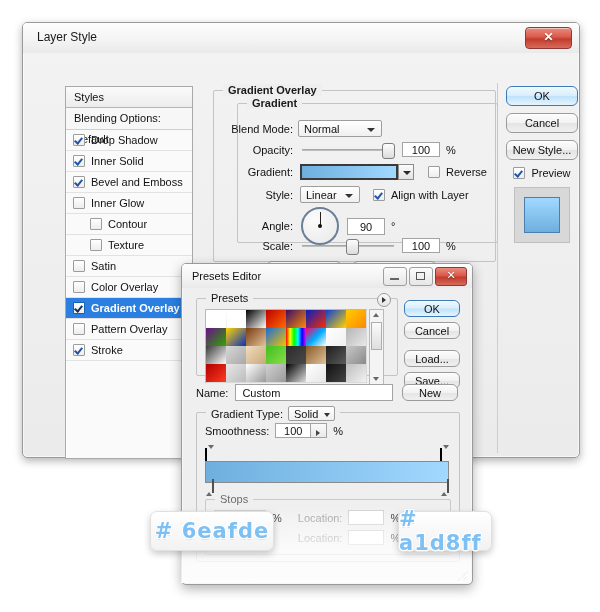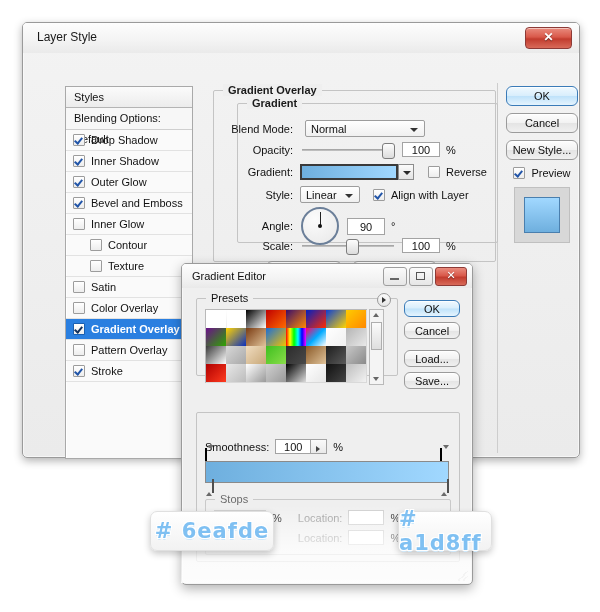--- a/index.html
+++ b/index.html
@@ -236,21 +236,21 @@
 
   .gtype-grp{position:absolute;left:14px;top:148px;width:262px;height:148px;border:1px solid #c4c4c4;border-radius:2px;}
   .gtype-lg{position:absolute;top:-7px;left:9px;background:#efefef;padding:0 5px;font-size:11px;display:flex;align-items:center;gap:5px;}
   .mini-sel{
     height:15px;border:1px solid #9d9d9d;border-radius:2px;
     background:linear-gradient(180deg,#fff,#f0f0f0);font-size:11px;line-height:15px;
     padding:0 16px 0 5px;position:relative;cursor:pointer;box-sizing:border-box;
   }
   .mini-sel .arw{position:absolute;right:4px;top:6px;width:0;height:0;border-left:3px solid transparent;border-right:3px solid transparent;border-top:4px solid #333;}
 
-  .smooth-row{position:absolute;left:8px;top:10px;display:flex;align-items:center;margin-top:16px;}
+  .smooth-row{position:absolute;left:8px;top:10px;display:flex;align-items:center;}
   .stepper{
     width:16px;height:15px;border:1px solid #a3a3a3;border-left:none;box-sizing:border-box;
     background:linear-gradient(180deg,#fafafa,#e9e9e9);position:relative;cursor:pointer;
   }
   .stepper:after{content:"";position:absolute;left:5px;top:6px;width:0;height:0;border-top:3px solid transparent;border-bottom:3px solid transparent;border-left:4px solid #444;}
 
   .gradstrip-wrap{position:absolute;left:8px;top:36px;width:244px;height:44px;}
   .gradstrip{
     position:absolute;left:0;top:12px;width:244px;height:22px;box-sizing:border-box;
     border:1px solid #8a8a8a;
@@ -313,25 +313,21 @@
   <div class="styles-panel">
     <div class="styles-head">Styles</div>
     <div class="styles-sub">Blending Options: Default</div>
     <div id="styles-rows">
         <div class="st-row">
           <span class="cb on"></span>
           <span>Drop Shadow</span>
         </div>
         <div class="st-row">
           <span class="cb on"></span>
-          <span>Inner Shadow</span>
-        </div>
-        <div class="st-row">
-          <span class="cb on"></span>
-          <span>Outer Glow</span>
+          <span>Inner Solid</span>
         </div>
         <div class="st-row">
           <span class="cb on"></span>
           <span>Bevel and Emboss</span>
         </div>
         <div class="st-row">
           <span class="cb"></span>
           <span>Inner Glow</span>
         </div>
         <div class="st-row indent">
@@ -372,21 +368,21 @@
     <div class="group g-outer">
       <span class="lg">Gradient Overlay</span>
     </div>
 
     <div class="group g-inner">
       <span class="lg">Gradient</span>
     </div>
 
     <div class="frow" style="left:18px;top:37px;">
       <span class="lbl" style="width:62px;">Blend Mode:</span>
-      <span class="select" style="width:120px;margin-left:12px;">
+      <span class="select" style="width:84px;margin-left:5px;">
         <span>Normal</span>
         <i class="arw"></i>
       </span>
     </div>
 
     <div class="frow" style="left:18px;top:59px;">
       <span class="lbl" style="width:62px;">Opacity:</span>
       <span class="slider" style="width:92px;margin-left:9px;">
         <i class="track"></i>
         <i class="knob" style="left:80px;"></i>
@@ -449,21 +445,21 @@
     </div>
     <div class="prev-thumb">
       <span class="sq"></span>
     </div>
   </div>
 </div>
 
 <div class="win-grad">
 
   <div class="ge-title">
-    <div class="tt">Gradient Editor</div>
+    <div class="tt">Presets Editor</div>
     <div class="wbtns">
       <span class="wb min"></span>
       <span class="wb max"></span>
       <span class="wb cls">
         <span>✕</span>
       </span>
     </div>
   </div>
 
   <div class="presets-grp">
@@ -511,22 +507,34 @@
   </div>
 
   <div class="ge-rbtns">
     <div class="pbtn pri">OK</div>
     <div class="pbtn">Cancel</div>
     <div class="sp"></div>
     <div class="pbtn">Load...</div>
     <div class="pbtn">Save...</div>
   </div>
 
+  <div class="namerow">
+    <span style="font-size:11px;">Name:</span>
+    <span class="namein">Custom</span>
+    <span class="pbtn" style="width:56px;height:17px;line-height:16px;">New</span>
+  </div>
 
   <div class="gtype-grp">
+    <span class="gtype-lg">
+      <span>Gradient Type:</span>
+      <span class="mini-sel">
+        <span>Solid</span>
+        <i class="arw"></i>
+      </span>
+    </span>
 
     <div class="smooth-row">
       <span style="font-size:11px;">Smoothness:</span>
       <span class="txtin" style="width:36px;margin-left:6px;">100</span>
       <span class="stepper"></span>
       <span class="unit">%</span>
     </div>
 
     <div class="gradstrip-wrap">
       <span class="stop-top" style="left:0;">

